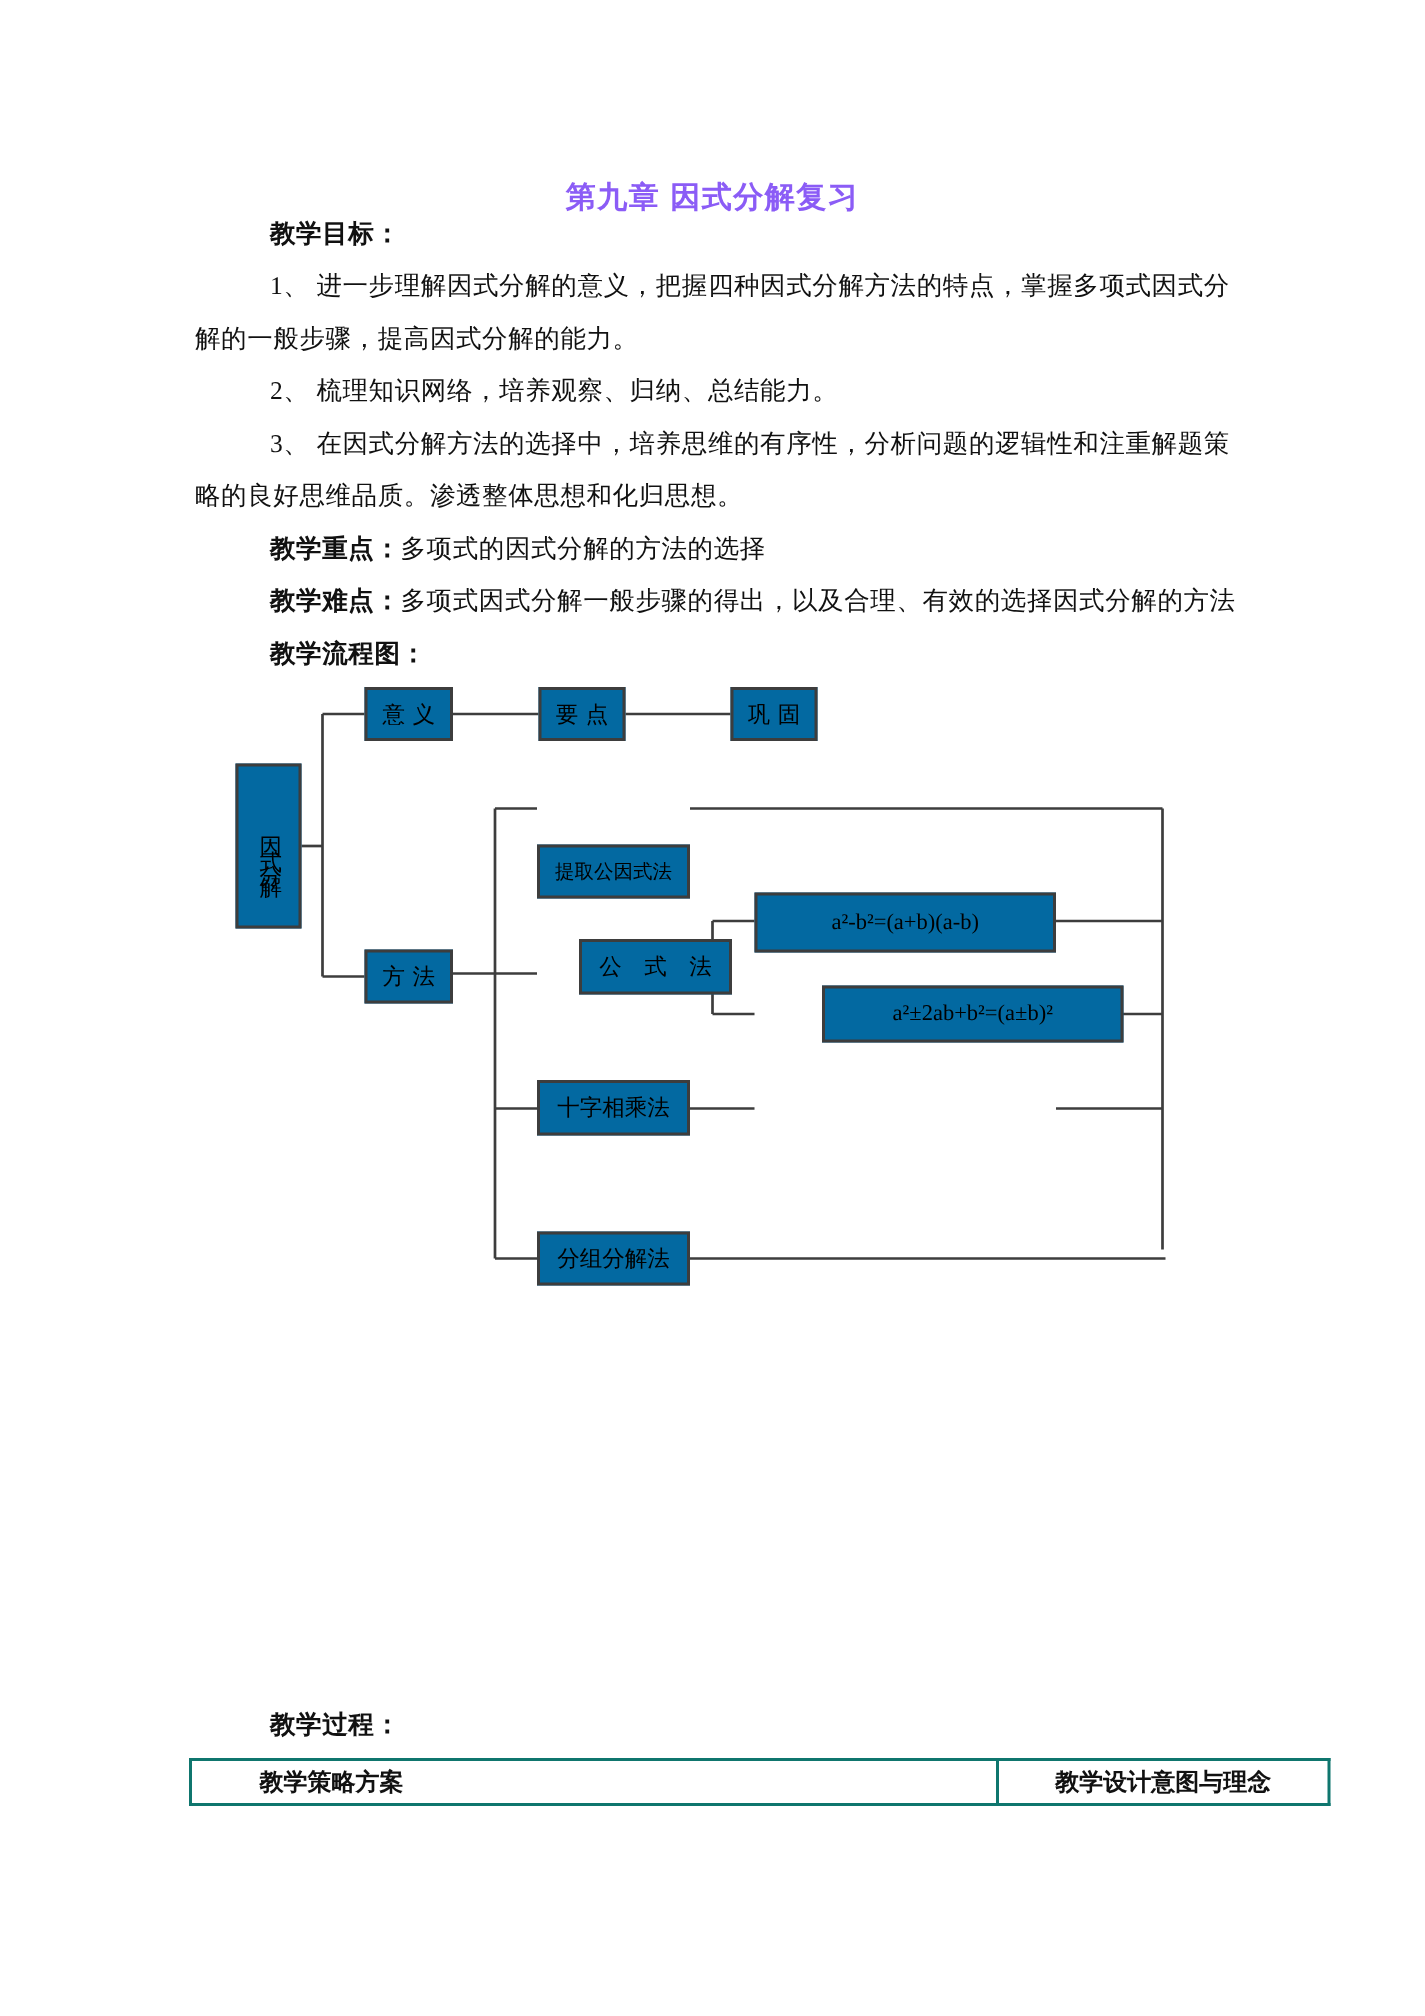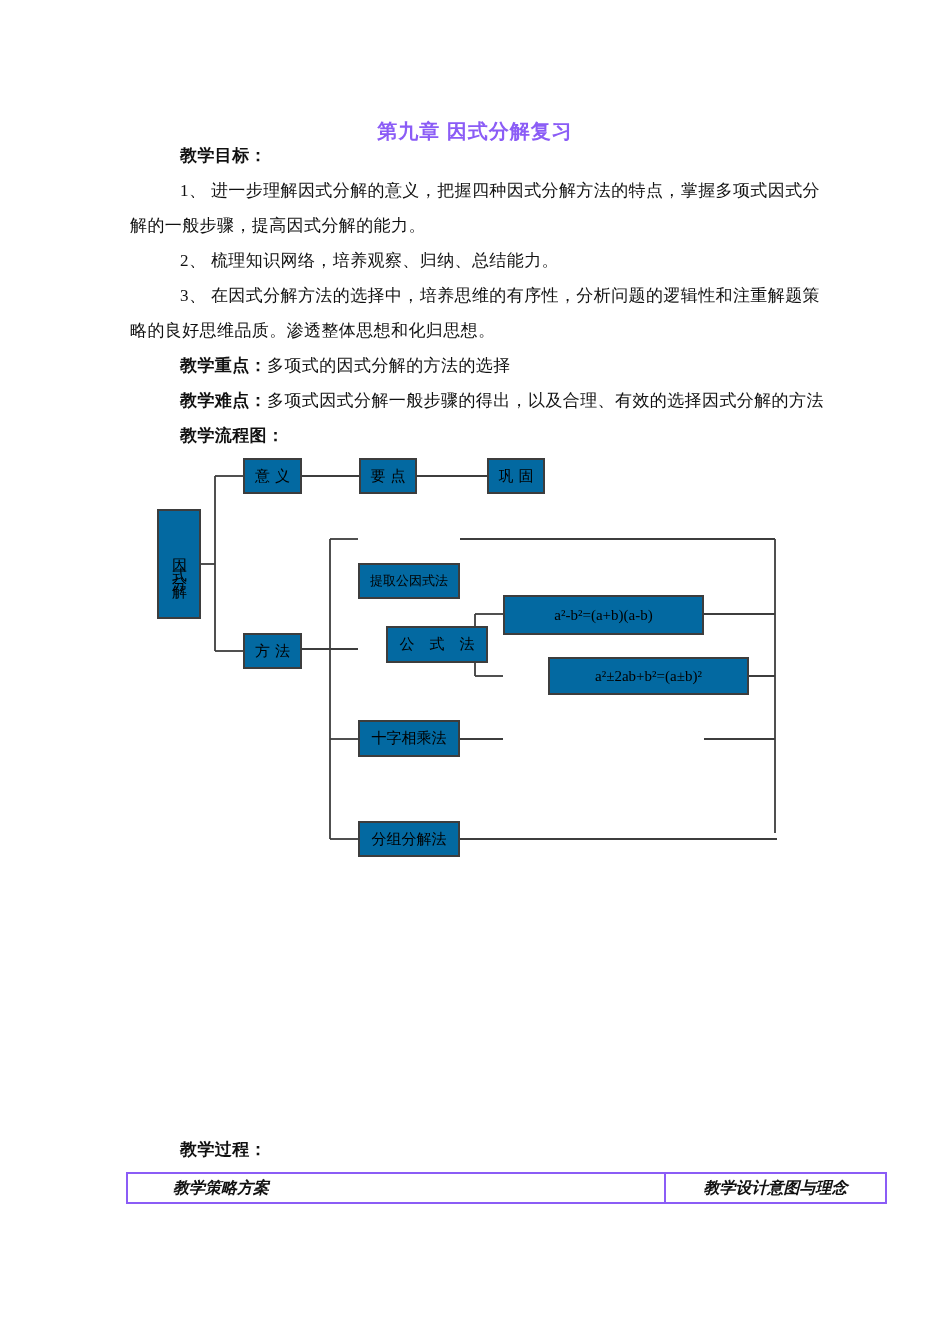--- a/index.html
+++ b/index.html
@@ -37,23 +37,23 @@
     writing-mode:vertical-rl;text-orientation:upright;
     letter-spacing:9px;line-height:1;
   }
   
   .proc-table{
     position:absolute;left:126px;top:1172px;width:710px;
     border-collapse:collapse;table-layout:fixed;
     font-size:16px;
   }
   .proc-table td{
-    border:2px solid #8b5cf6;
+    border:2px solid #0f766e;
     padding:0;vertical-align:middle;
-    overflow:hidden;white-space:nowrap;font-style:italic;
+    overflow:hidden;white-space:nowrap;
   }
   .proc-table .c1{width:491px;padding-left:45px;text-align:left;}
   .proc-table .c2{width:219px;text-align:center;}
   .proc-table .hrow td{height:28px;font-weight:bold;}
   .proc-table .brow td{height:25px;}
 </style>
 </head>
 <body>
 
 <div class="page">

